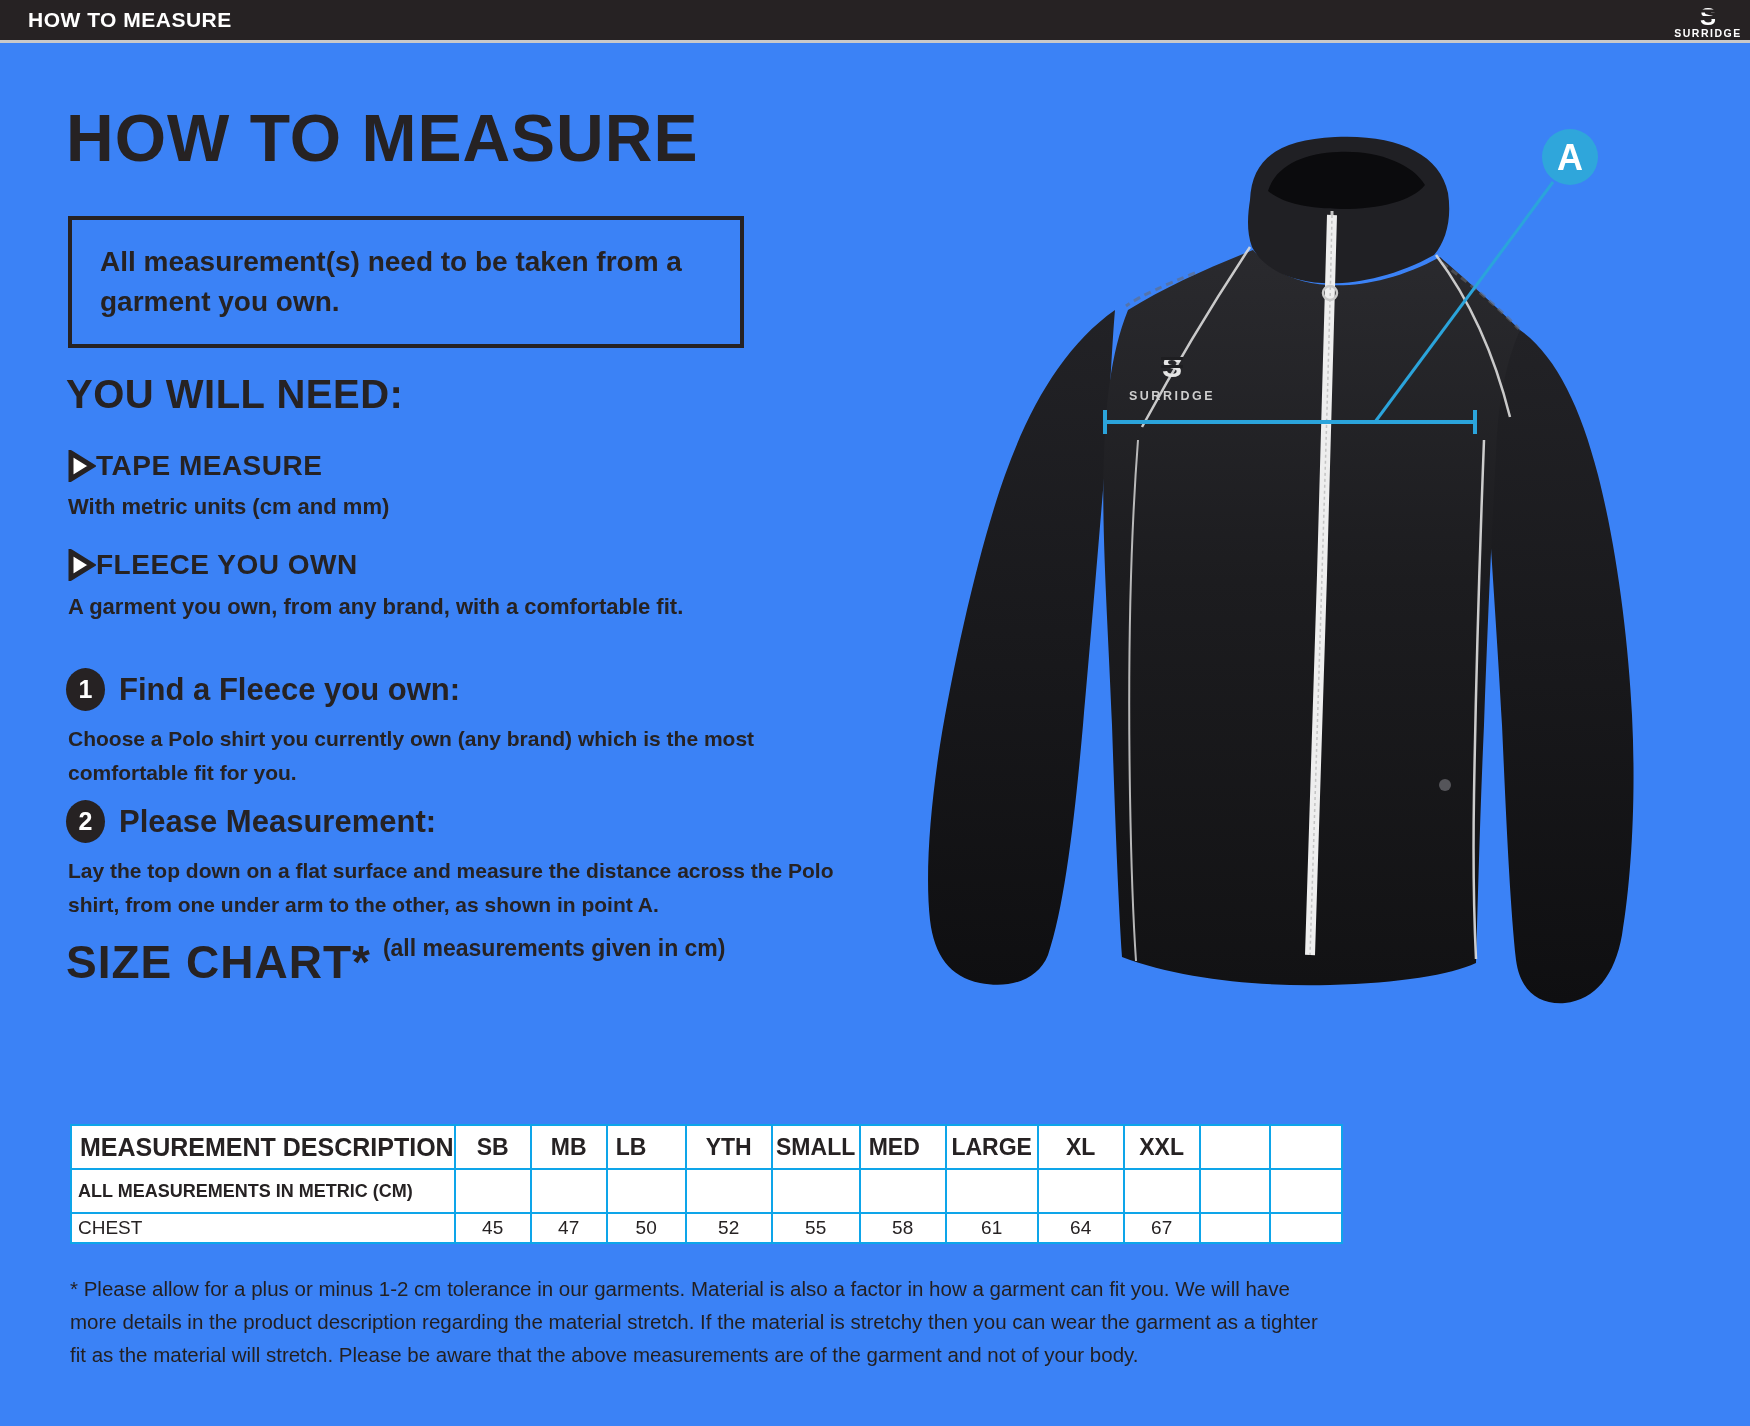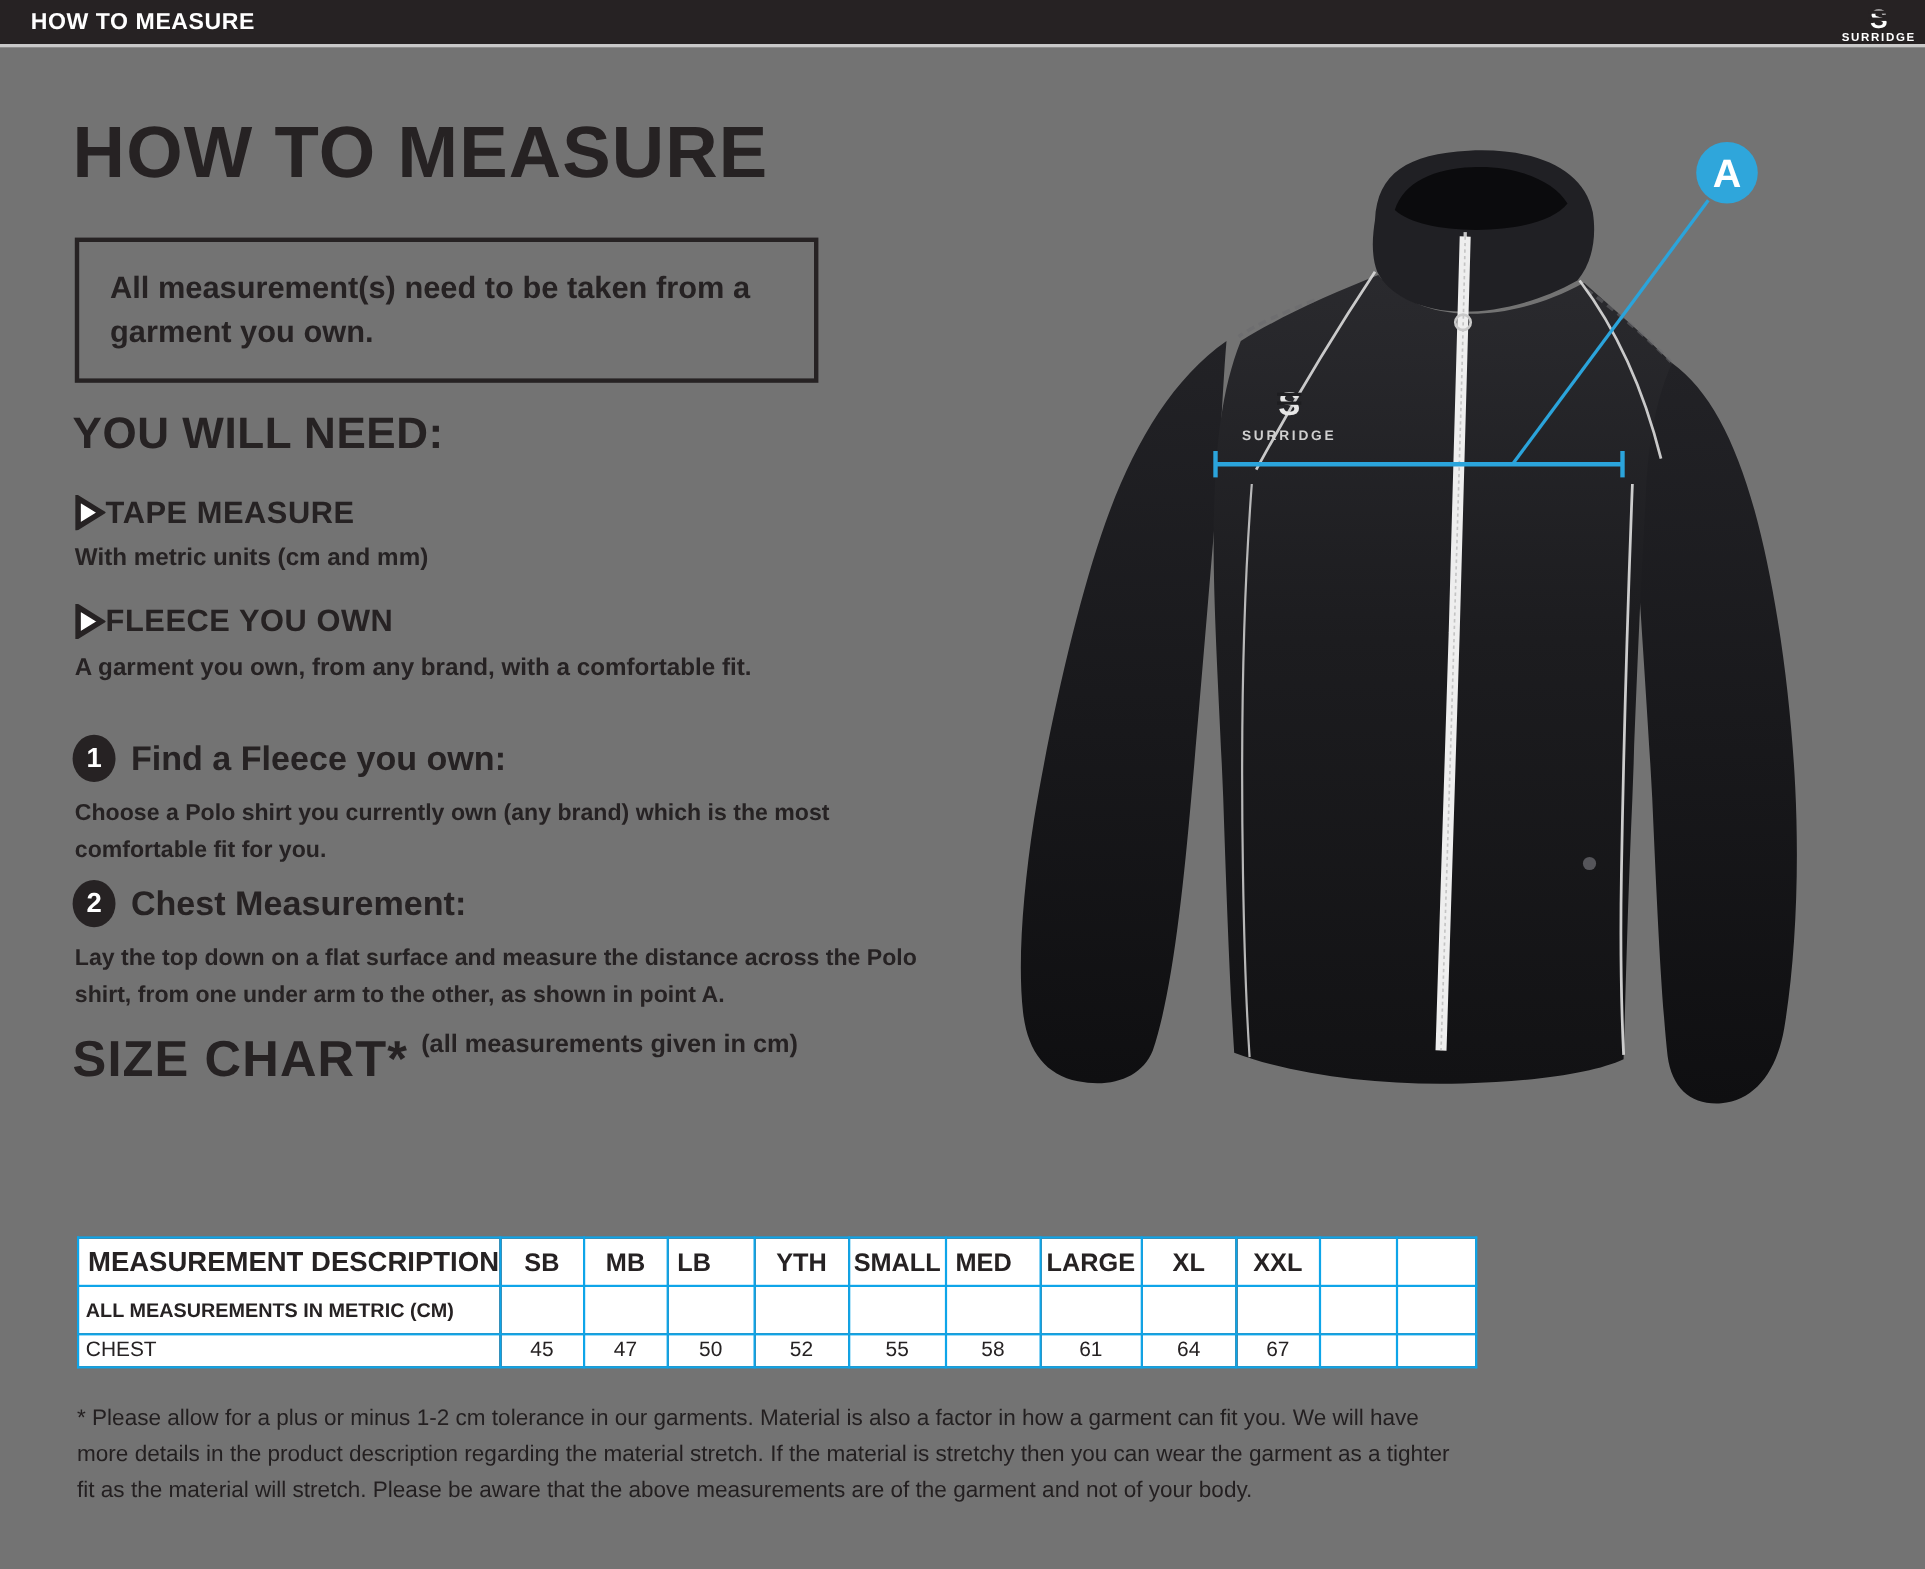--- a/index.html
+++ b/index.html
@@ -1,18 +1,18 @@
 <!DOCTYPE html>
 <html><head>
 <meta charset="utf-8">
 <style>
   * { margin:0; padding:0; box-sizing:border-box; }
   html,body { background:#ffffff; }
   body { font-family:"Liberation Sans", sans-serif; color:#262223; }
-  #stage { position:relative; width:1750px; height:1426px; background:#737373; overflow:hidden; }
+  #stage { position:relative; width:1750px; height:1426px; background:#3b82f6; overflow:hidden; }
 
   
   .topbar { position:absolute; left:0; top:0; width:1750px; height:40px; background:#262223; }
   .topbar-title { position:absolute; left:28px; top:8px; color:#fff; font-size:21px; font-weight:800; letter-spacing:0.5px; }
   .topbar-rule { position:absolute; left:0; top:40px; width:1750px; height:3px; background:#c9c9c9; }
   .brandlogo { position:absolute; left:1660px; top:1px; }
 
   
   .h1 { position:absolute; left:66px; top:100px; font-size:66px; font-weight:900; letter-spacing:1px; color:#262223; }
   .notice { position:absolute; left:68px; top:216px; width:676px; border:4px solid #262223; padding:22px 28px; }
@@ -93,21 +93,21 @@
   <div class="need-desc" style="top:594px;">A garment you own, from any brand, with a comfortable fit.</div>
 
   <div class="step-head" style="top:668px;">
     <span class="badge">1</span>
     <span class="step-title">Find a Fleece you own:</span>
   </div>
   <div class="step-desc" style="top:722px;">Choose a Polo shirt you currently own (any brand) which is the most comfortable fit for you.</div>
 
   <div class="step-head" style="top:800px;">
     <span class="badge">2</span>
-    <span class="step-title">Chest Measurement:</span>
+    <span class="step-title">Please Measurement:</span>
   </div>
   <div class="step-desc" style="top:854px;">Lay the top down on a flat surface and measure the distance across the Polo shirt, from one under arm to the other, as shown in point A.</div>
 
   <div class="sizechart-head">
     <span class="big">SIZE CHART*</span>
     <span class="small">(all measurements given in cm)</span>
   </div>
 
   <table class="sizetable">
     <colgroup>

